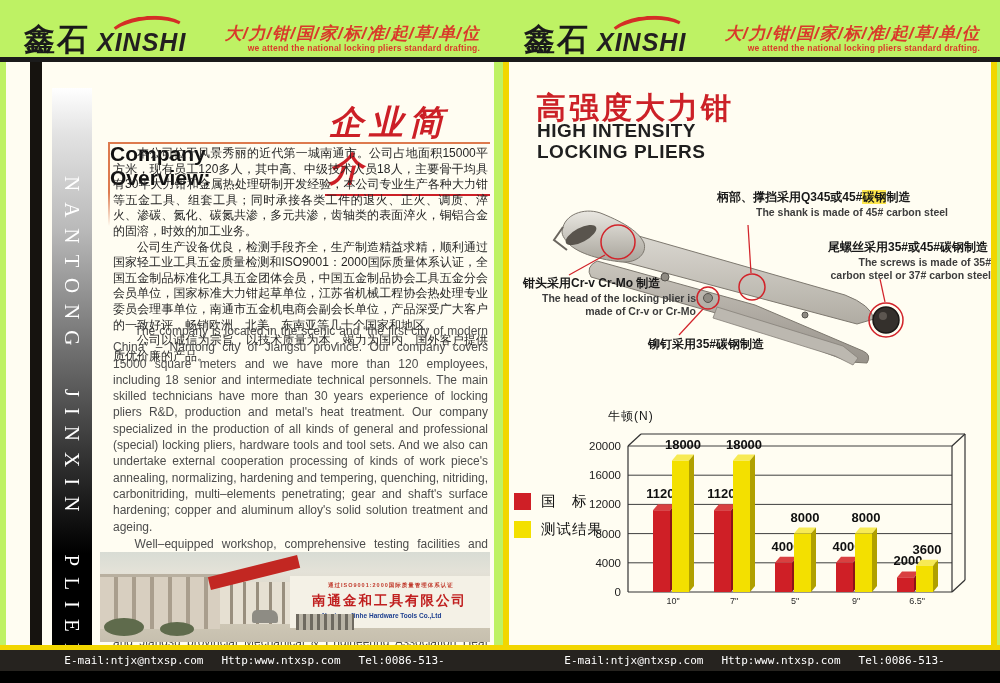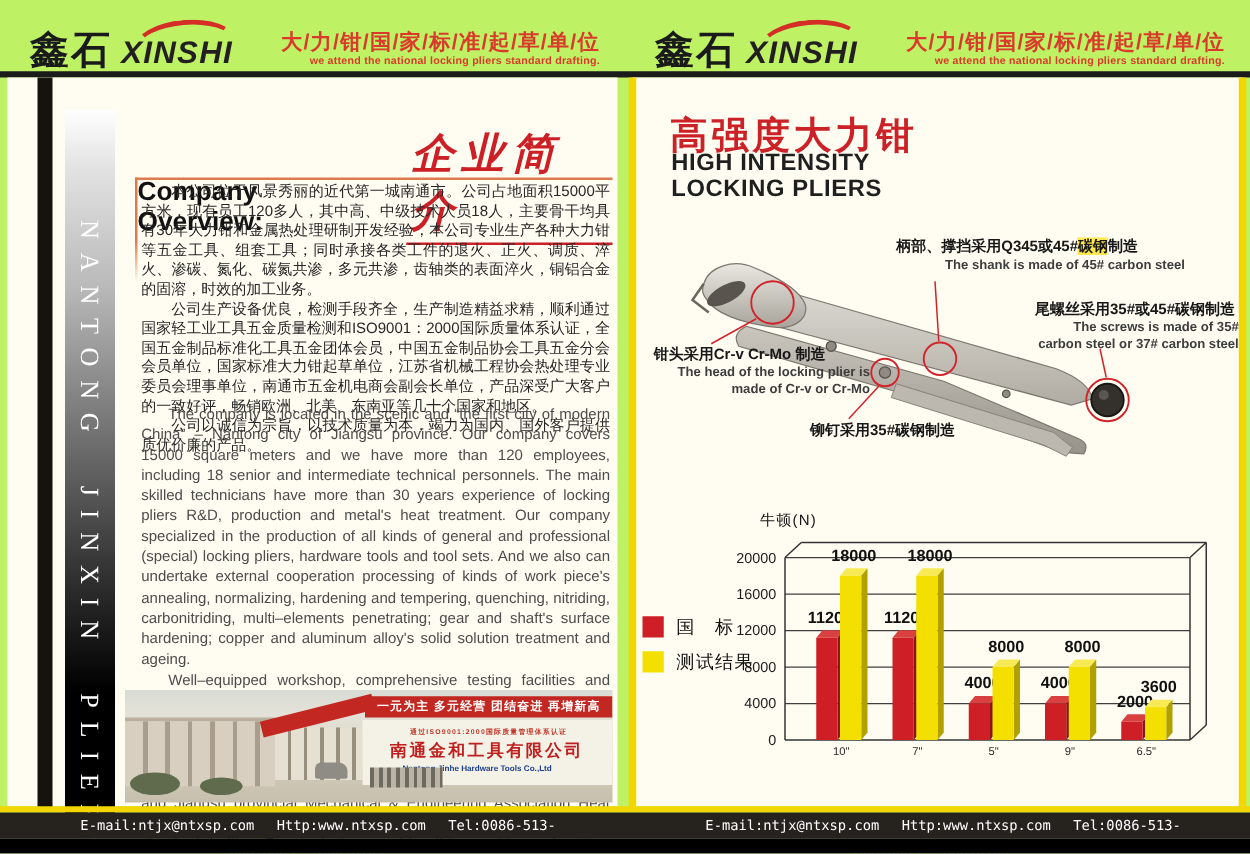--- a/index.html
+++ b/index.html
@@ -4,21 +4,21 @@
 <style>
   html,body{margin:0;padding:0;background:#ffffff;}
   .canvas{position:relative;width:1000px;height:683px;background:#bef264;overflow:hidden;
           font-family:"Liberation Sans",sans-serif;}
   .abs{position:absolute;}
 
   
   .logo-cn{font-size:31px;font-weight:bold;color:#1a1a1a;letter-spacing:2px;font-family:"Liberation Sans",sans-serif;}
   .logo-en{font-size:25px;font-weight:bold;font-style:italic;color:#231f20;letter-spacing:1px;}
   .logo-arc{width:74px;height:30px;border:3px solid transparent;border-top:4px solid #d42e26;border-radius:50%;transform:rotate(-5deg);}
-  .slogan-cn{font-size:17px;font-weight:bold;color:#d93a2b;letter-spacing:1px;white-space:nowrap;}
+  .slogan-cn{font-size:17px;font-weight:bold;color:#d93a2b;letter-spacing:1px;white-space:nowrap;font-style:italic;}
   .slogan-en{font-size:8.5px;font-weight:bold;color:#d93a2b;letter-spacing:.2px;white-space:nowrap;}
   .hrule{background:#1b1b1b;}
 
   
   .pagebg{background:#fffdf2;}
   .blackstrip{background:#16130f;}
   .spine{background:linear-gradient(to bottom,#ffffff 0%,#e3e3e3 8%,#b9b9b9 25%,#747474 45%,#303030 66%,#000000 82%);}
   .spine-text{writing-mode:vertical-rl;font-family:"Liberation Serif",serif;font-size:21px;
               letter-spacing:11px;word-spacing:16px;color:#ffffff;line-height:40px;height:560px;}
   .ov-title-en{font-size:21px;font-weight:bold;color:#111;}
@@ -115,21 +115,20 @@
     <p>The company is located in the scenic and “the first city of modern China” – Nantong city of Jiangsu province. Our company covers 15000 square meters and we have more than 120 employees, including 18 senior and intermediate technical personnels. The main skilled technicians have more than 30 years experience of locking pliers R&amp;D, production and metal's heat treatment. Our company specialized in the production of all kinds of general and professional (special) locking pliers, hardware tools and tool sets. And we also can undertake external cooperation processing of kinds of work piece's annealing, normalizing, hardening and tempering, quenching, nitriding, carbonitriding, multi–elements penetrating; gear and shaft's surface hardening; copper and aluminum alloy's solid solution treatment and ageing.</p>
     <p>Well–equipped workshop, comprehensive testing facilities and reliable production process, helped us smoothly pass the National Light Industry Tool and Hardware Department's quality inspection and approved by the ISO9001: 2000 quality system. We are the member of National Hardware Product Standardization Association, China National Hardware Association Tool and Hardware Branch Association and Jiangsu provincial Mechanical &amp; Engineering Association Heat Treatment Committee; we also attend the national locking pliers' standard drafting. Our products are sold well in countries and regions of Europe, North American and Southeast Asian, and they also win the good reputations among the customers.</p>
 
   </div>
 
   <div class="abs photo" style="left:100px;top:552px;width:390px;height:90px;">
     <div class="abs ph-bldg-left" style="left:0;top:22px;width:120px;height:52px;"></div>
     <div class="abs ph-bldg-mid" style="left:120px;top:30px;width:70px;height:42px;"></div>
     <div class="abs ph-banner-diag" style="left:108px;top:14px;width:92px;height:13px;"></div>
     <div class="abs ph-wall" style="left:190px;top:24px;width:200px;height:52px;"></div>
-    <div class="abs ph-banner" style="left:192px;top:5px;width:198px;height:17px;">一元为主  多元经营  团结奋进  再增新高</div>
     <div class="abs ph-cert" style="left:228px;top:30px;">通过ISO9001:2000国际质量管理体系认证</div>
     <div class="abs ph-cn" style="left:212px;top:40px;">南通金和工具有限公司</div>
     <div class="abs ph-en" style="left:222px;top:60px;">Nantong Jinhe Hardware Tools Co.,Ltd</div>
     <div class="abs ph-gate" style="left:196px;top:62px;width:58px;height:16px;"></div>
     <div class="abs ph-car" style="left:152px;top:58px;width:26px;height:13px;"></div>
     <div class="abs ph-bush" style="left:60px;top:70px;width:34px;height:14px;"></div>
     <div class="abs ph-bush" style="left:4px;top:66px;width:40px;height:18px;"></div>
   </div>
 
   <div class="abs ystrip" style="left:503px;top:62px;width:6px;height:586px;"></div>

